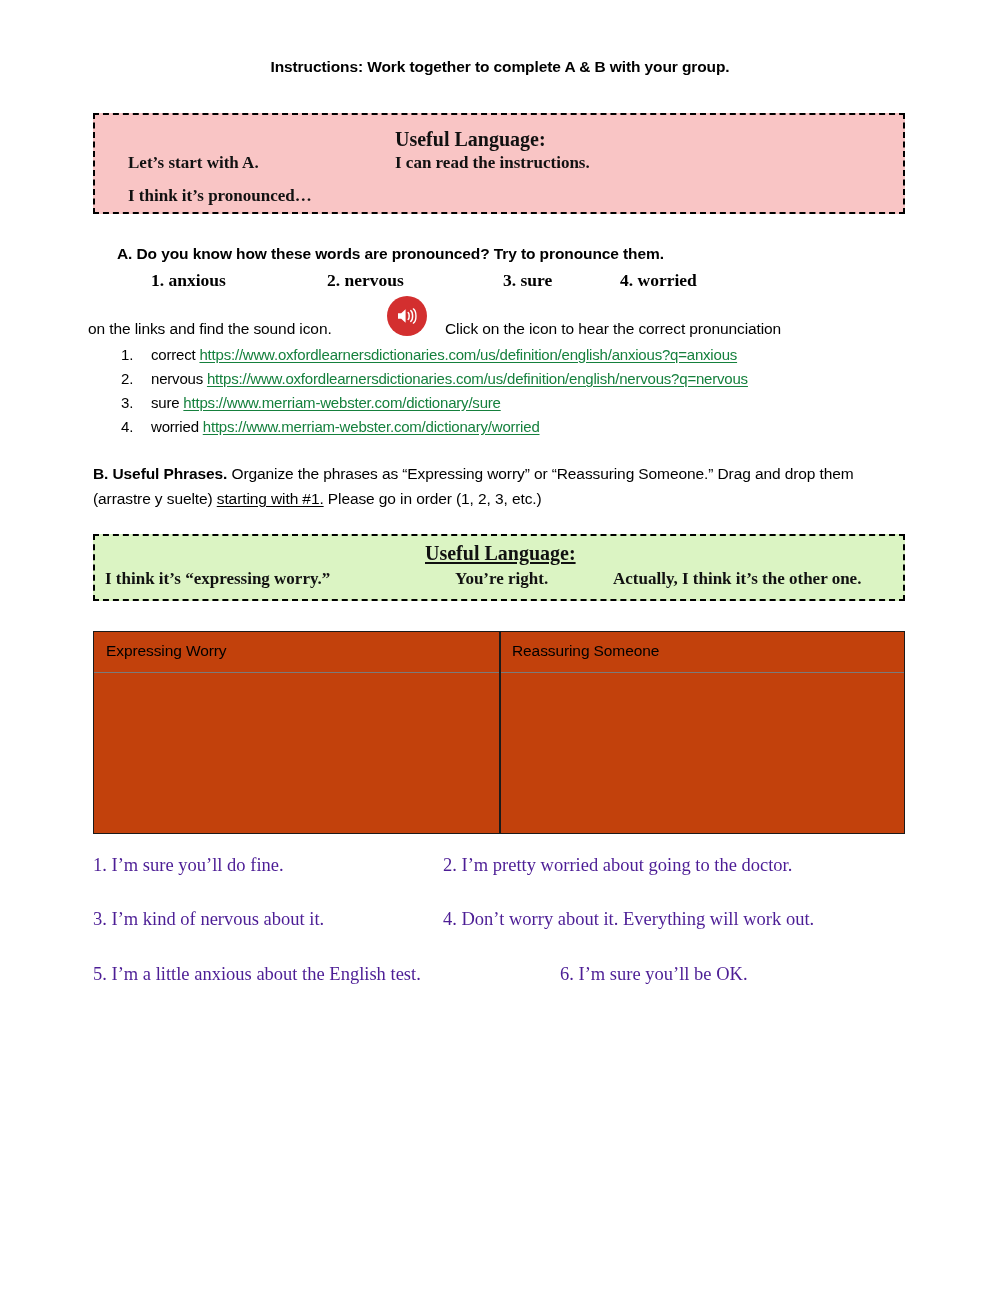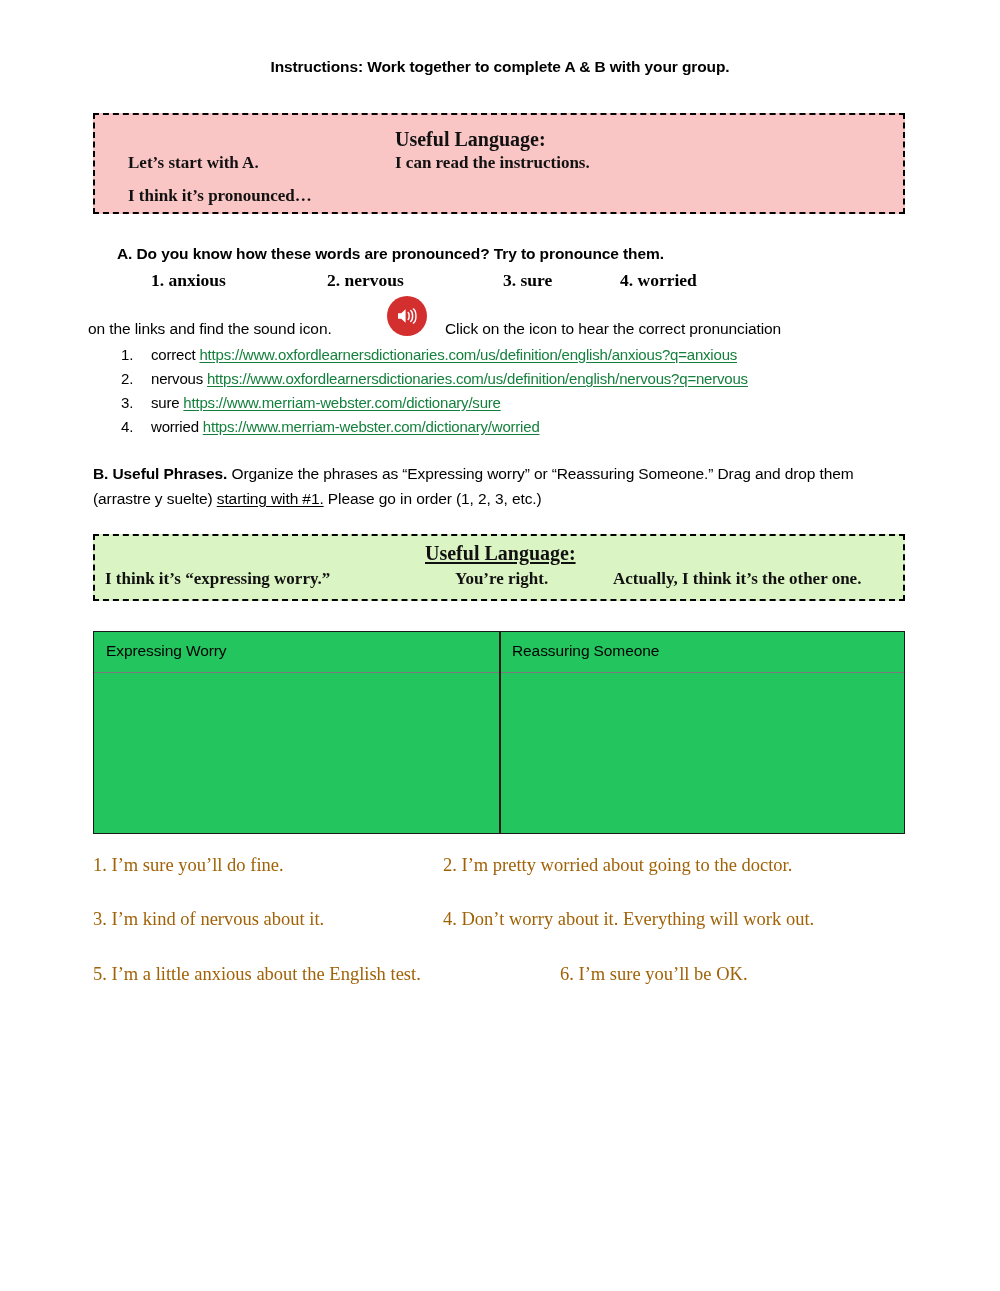--- a/index.html
+++ b/index.html
@@ -183,21 +183,21 @@
 
   
   .sort-table {
     position: absolute;
     left: 93px;
     top: 631px;
     width: 812px;
     height: 203px;
     box-sizing: border-box;
     border: 1.5px solid #1a1a1a;
-    background: #22c55e;
+    background: #c2410c;
   }
   .sort-table .col-divider {
     position: absolute;
     left: 405px;
     top: 0;
     width: 1.5px;
     height: 100%;
     background: #1a1a1a;
   }
   .sort-table .head-divider {
@@ -228,21 +228,21 @@
 
   
   .phrases {
     position: absolute;
     left: 0;
     top: 855px;
     width: 1000px;
     height: 160px;
     font-family: "Liberation Serif", serif;
     font-size: 18.5px;
-    color: #a16207;
+    color: #4c1d95;
   }
   .phrases .p {
     position: absolute;
     white-space: nowrap;
   }
   .p1 { left: 93px;  top: 0px; }
   .p2 { left: 443px; top: 0px; }
   .p3 { left: 93px;  top: 54px; }
   .p4 { left: 443px; top: 54px; }
   .p5 { left: 93px;  top: 109px; }

